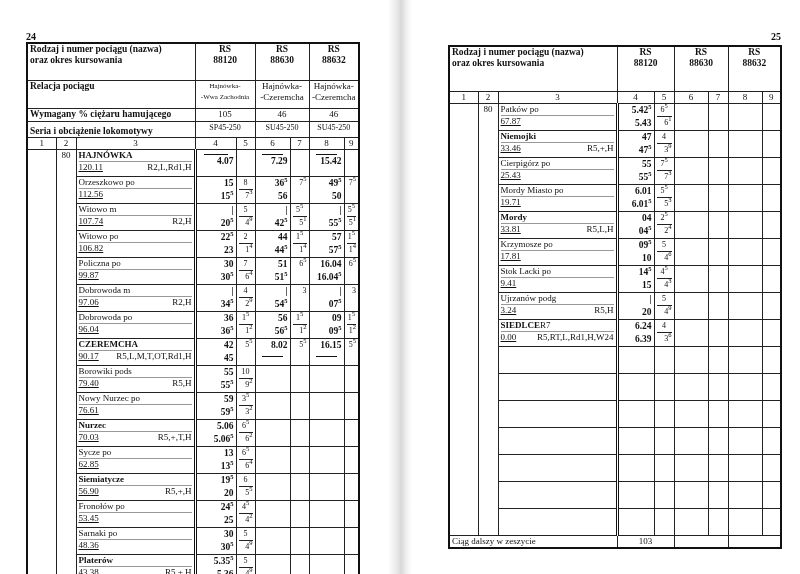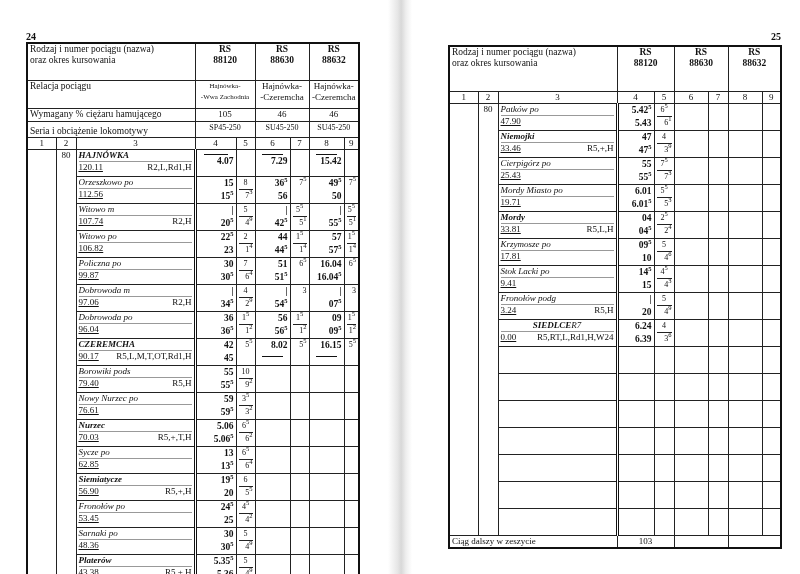--- a/index.html
+++ b/index.html
@@ -6,27 +6,27 @@
   body { width:800px; height:574px; background:#f4f4f4; position:relative; overflow:hidden;
          font-family:"Liberation Serif","DejaVu Serif",serif; color:#111; }
   .page { position:absolute; top:0; height:574px; background:#fff; }
   .page.left { left:0; width:395px; }
   .page.right { left:405px; width:395px; }
   .gutter { position:absolute; left:388px; top:0; width:24px; height:574px;
             background:linear-gradient(90deg,#fff 0%,#e6e6e6 40%,#d8d8d8 55%,#eee 75%,#fff 100%); }
   .pnum { position:absolute; font-size:10px; font-weight:bold; }
   table.tt { position:absolute; border-collapse:collapse; table-layout:fixed; font-size:9px; }
   table.tt td { border:1px solid #222; padding:0 2px; vertical-align:top; line-height:11px; overflow:hidden; white-space:nowrap; }
-  .hdr-label { font-size:9.5px; line-height:13px; padding-top:2px; }
+  .hdr-label { font-size:9.5px; line-height:13px; padding-top:2px;font-weight:bold; }
   .train { text-align:center; font-weight:bold; font-size:9.5px; line-height:12px; padding-top:3px; }
   .ctr { text-align:center; }
   .small { font-size:7px; line-height:11px; text-align:center; }
   .relc { font-size:9px; line-height:12px; text-align:center; }
   .colnum td { text-align:center; font-size:9px; line-height:11px; }
-  .st-name { display:block;font-style:italic; }
+  .st-name { display:block; }
   .st-name.b { font-weight:bold; }
   .st-km { display:flex; justify-content:space-between; border-top:1px solid #999; }
   .st-km .km { text-decoration:underline; }
   .t4 { text-align:right; font-weight:bold; font-size:9.5px; }
   .t4 span { display:block; line-height:13px; }
   .t5 { text-align:right; font-size:8px; }
   .t5 .a { display:block; border-bottom:1px solid #222; line-height:12px; text-align:center; }
   .t5 .b { display:block; line-height:12px; text-align:right; }
   .t5 .plain { display:block; line-height:12px; text-align:right; }
   sup { font-size:6.5px; vertical-align:4px; line-height:0; }
@@ -702,21 +702,21 @@
     <td>9</td>
   </tr>
   </tbody>
     <tbody id="right-body">
       <tr class="row">
         <td rowspan="16"></td>
         <td class="ctr" rowspan="16" style="vertical-align: top;">80</td>
         <td class="thickR">
           <span class="st-name">Patków po</span>
           <span class="st-km">
-            <span class="km">47.90</span>
+            <span class="km">67.87</span>
             <span></span>
           </span>
         </td>
         <td class="t4 thickL">
           <span>5.42<sup>5</sup></span>
           <span>5.43</span>
         </td>
         <td class="t5">
           <span class="a">6<sup>5</sup></span>
           <span class="b">6<sup>1</sup></span>
@@ -931,21 +931,21 @@
           <span></span>
           <span></span>
         </td>
         <td class="t5">
           <span class="plain"></span>
           <span class="b"></span>
         </td>
       </tr>
       <tr class="row">
         <td class="thickR">
-          <span class="st-name">Fronołów podg</span>
+          <span class="st-name">Ujrzanów podg</span>
           <span class="st-km">
             <span class="km">3.24</span>
             <span>R5,H</span>
           </span>
         </td>
         <td class="t4 thickL">
           <span>|</span>
           <span>20</span>
         </td>
         <td class="t5">
@@ -964,21 +964,21 @@
           <span></span>
           <span></span>
         </td>
         <td class="t5">
           <span class="plain"></span>
           <span class="b"></span>
         </td>
       </tr>
       <tr class="row">
         <td class="thickR">
-          <span class="st-name b" style="display: flex; justify-content: center;">
+          <span class="st-name b" style="display: flex; justify-content: flex-start;">
             <span>SIEDLCE</span>
             <span style="font-weight: normal;">R7</span>
           </span>
           <span class="st-km">
             <span class="km">0.00</span>
             <span>R5,RT,L,Rd1,H,W24</span>
           </span>
         </td>
         <td class="t4 thickL">
           <span>6.24</span>

